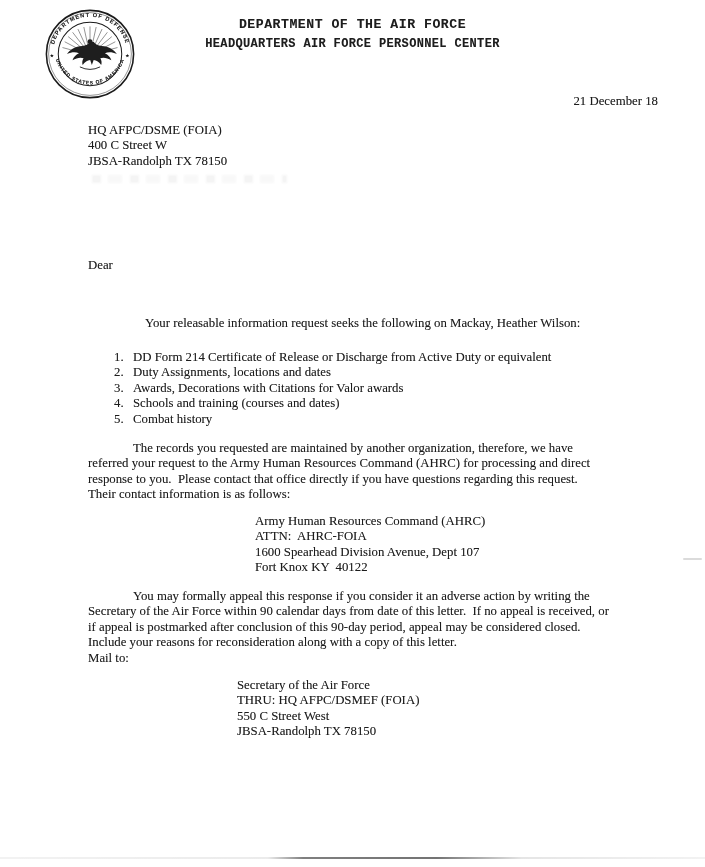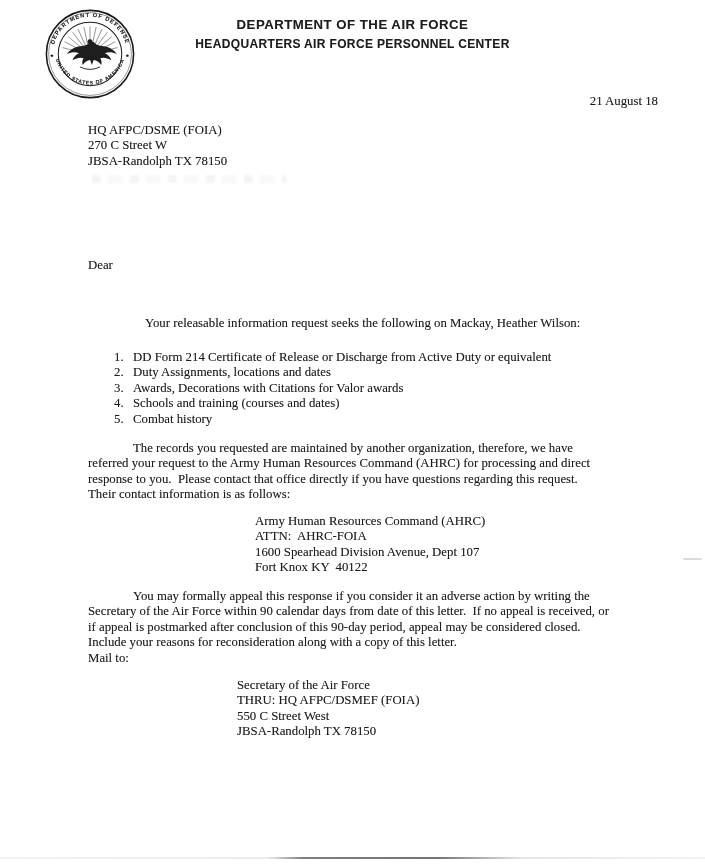--- a/index.html
+++ b/index.html
@@ -20,21 +20,21 @@
   
   .seal {
     position: absolute;
     left: 44px; top: 8px;
     width: 92px; height: 92px;
   }
   .letterhead-text {
     position: absolute;
     left: 0; right: 0; top: 17px;
     text-align: center;
-    font-family: Liberation Sans, sans-serif;
+    font-family: Liberation Mono, monospace;
     color: #1d1d1d;
   }
   .lh-title {
     font-size: 13.2px;
     font-weight: bold;
     letter-spacing: 0.5px;
     margin-bottom: 4px;
   }
   .lh-sub {
     font-size: 12px;
@@ -145,25 +145,25 @@
       <text x="6.5" y="53.5" font-size="4.5">★</text>
       <text x="88.5" y="53.5" font-size="4.5">★</text>
     </g>
   </svg>
 
   <div class="letterhead-text">
     <div class="lh-title">DEPARTMENT OF THE AIR FORCE</div>
     <div class="lh-sub">HEADQUARTERS AIR FORCE PERSONNEL CENTER</div>
   </div>
 
-  <div class="date-line">21 August 18</div>
+  <div class="date-line">21 December 18</div>
 
   <div class="sender-address">
     <div class="addr-line">HQ AFPC/DSME (FOIA)</div>
-    <div class="addr-line">270 C Street W</div>
+    <div class="addr-line">400 C Street W</div>
     <div class="addr-line">JBSA-Randolph TX 78150</div>
   </div>
 
   <div class="ghost-bleed"></div>
 
   <div class="salutation">Dear</div>
 
 
   <p class="para p2">Your releasable information request seeks the following on Mackay, Heather Wilson:</p>
 

